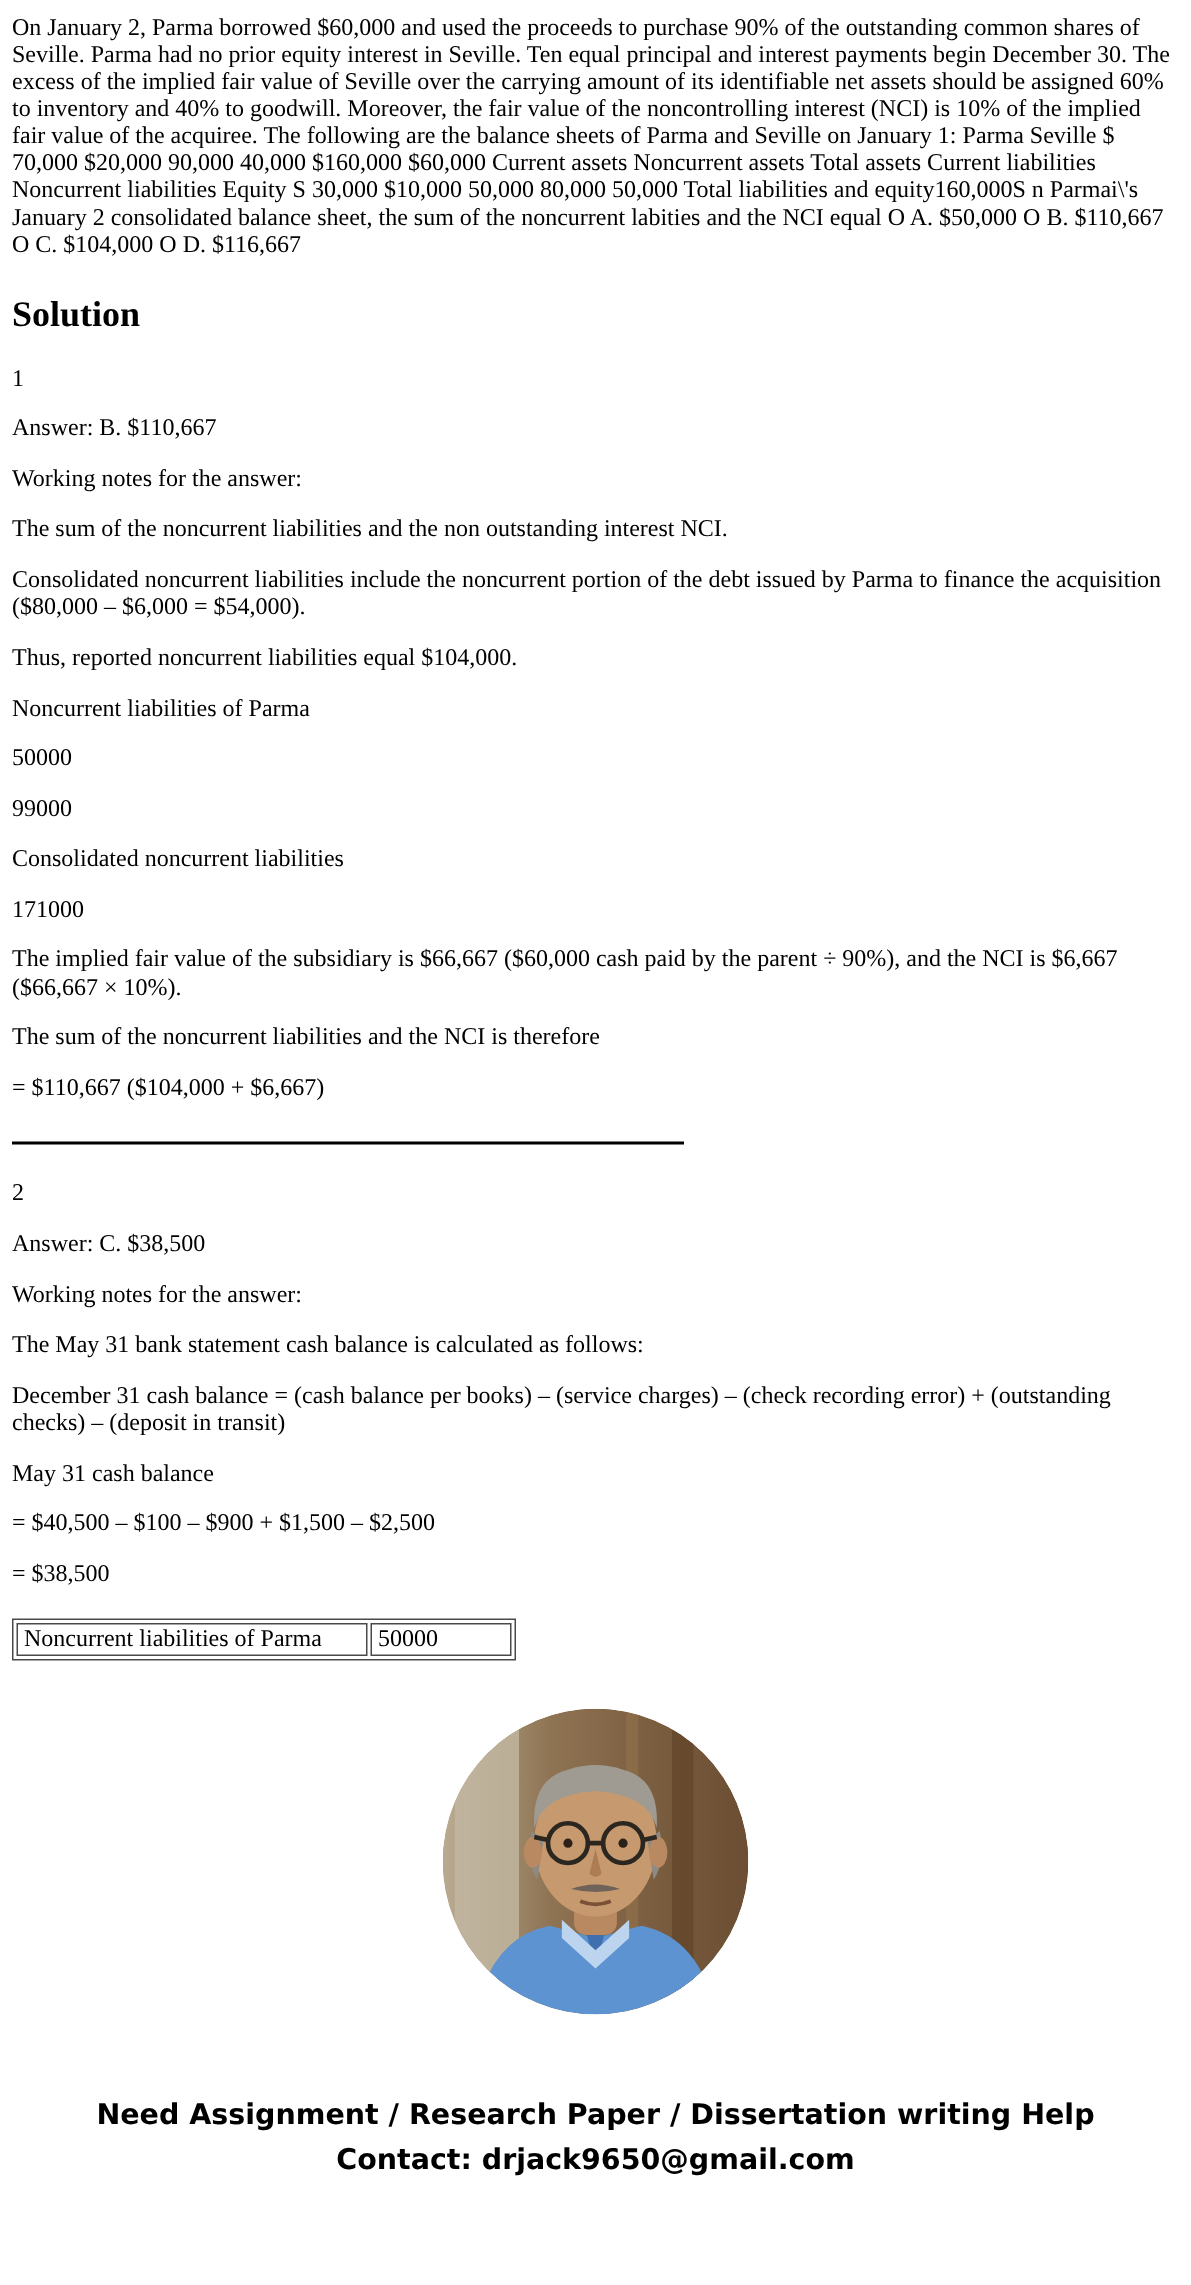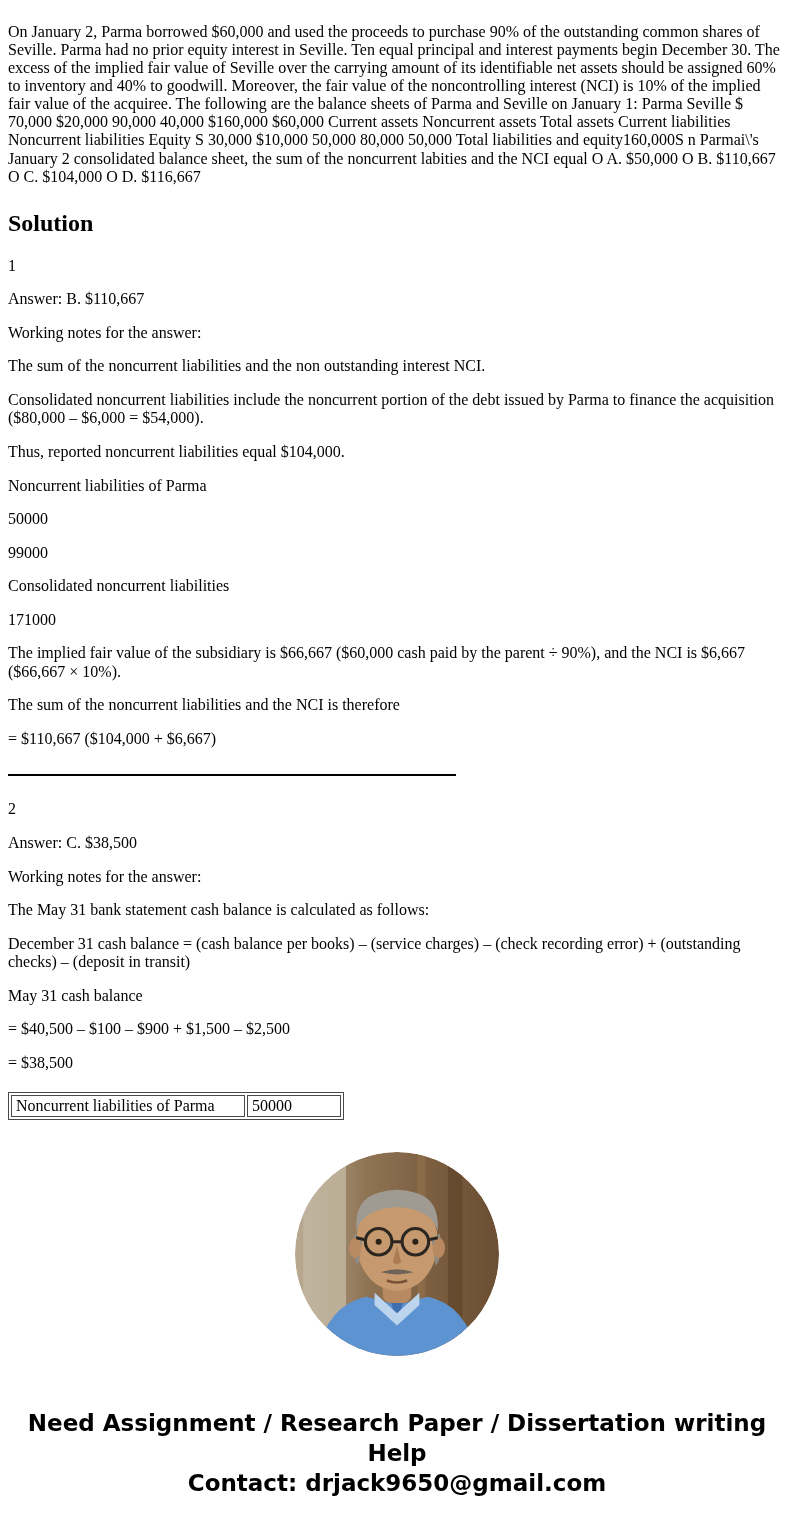--- a/index.html
+++ b/index.html
@@ -14,21 +14,21 @@
     font-size: 16px;
   }
   .page {
     padding: 8px 8px 30px 8px;
   }
   p, .para {
     margin: 15px 0;
     line-height: 1.16;
   }
   .question {
-    margin-top: 15px;
+    margin-top: 2px;
     line-height: 1.13;
   }
   .bold { font-weight: normal; }
   .solution-heading {
     font-family: "Liberation Serif", serif;
     font-size: 24px;
     font-weight: bold;
     margin: 24px 0 20px 0;
   }
   .divider {
@@ -63,21 +63,21 @@
     height: 204px;
     border-radius: 50%;
     overflow: hidden;
     display: block;
   }
   .footer {
     margin-top: 52px;
     text-align: center;
     font-family: "DejaVu Sans", sans-serif;
     font-weight: bold;
-    font-size: 23px;
+    font-size: 19px;
     line-height: 30px;
   }
   .footer-inner {
     max-width: 750px;
     margin: 0 auto;
   }
 </style>
 </head>
 <body>
 

